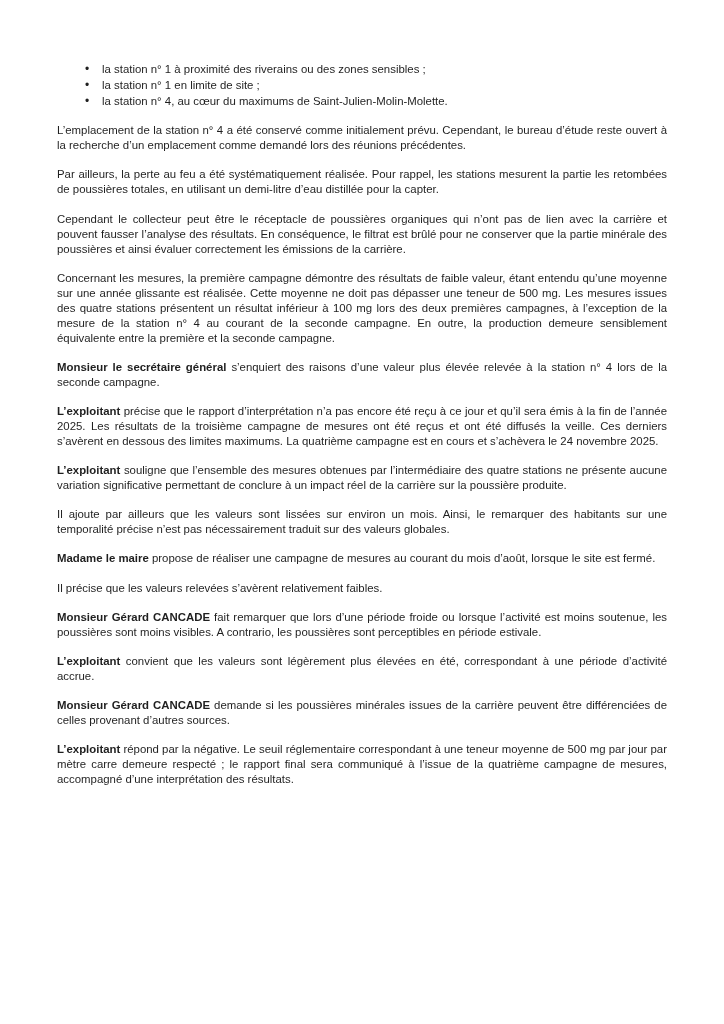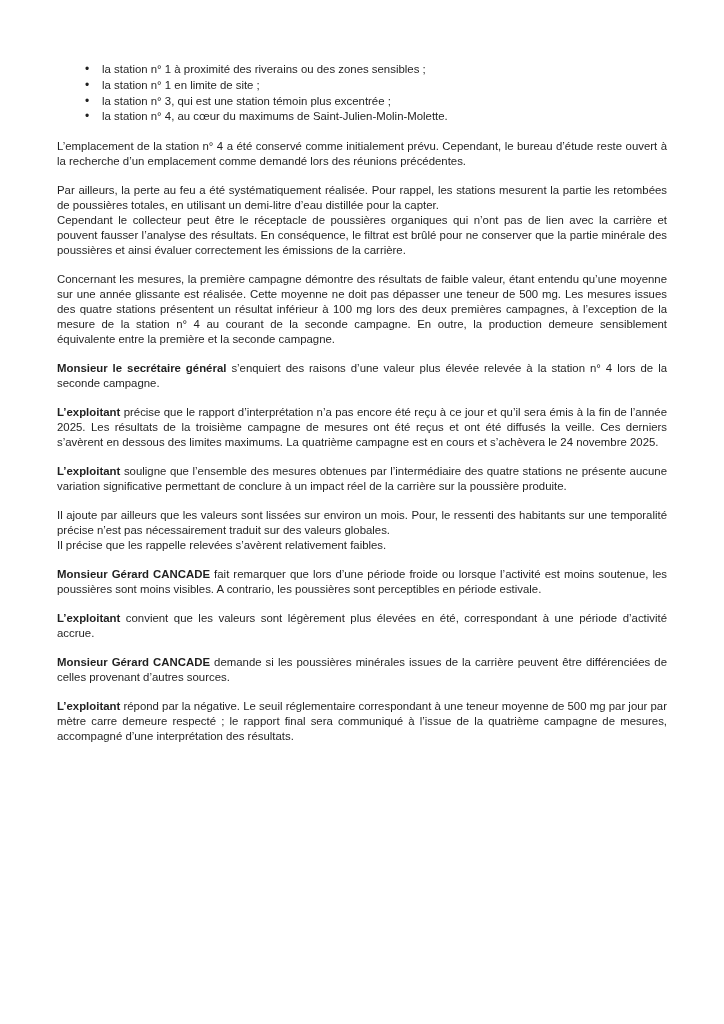--- a/index.html
+++ b/index.html
@@ -29,62 +29,62 @@
   ul.bullet-list li::before {
     content:"•";
     position:absolute;
     left:0; top:0;
     font-size:12px;
   }
   .para {
     margin:14px 0 0 0;
     text-align:justify;
   }
-  .para.tight { margin-top:0; }
+  .para.tight { margin-top:15px; }
   .lead { font-weight:bold; }
   .page-number {
     position:absolute;
     top:945px;
     right:57px;
     font-size:10px;
     color:#333;
   }
 </style>
 </head>
 <body>
 
 <div class="page">
 
   <ul class="bullet-list">
     <li>la station n° 1 à proximité des riverains ou des zones sensibles ;</li>
     <li>la station n° 1 en limite de site ;</li>
-    <li>la station n° 3, qui est une station témoin plus excentrée ;</li>
     <li>la station n° 4, au cœur du maximums de Saint-Julien-Molin-Molette.</li>
   </ul>
 
   <p class="para"><span class="lead"></span><span>L’emplacement de la station n° 4 a été conservé comme initialement prévu. Cependant, le bureau d’étude reste ouvert à la recherche d’un emplacement comme demandé lors des réunions précédentes.</span></p>
 
   <p class="para"><span class="lead"></span><span>Par ailleurs, la perte au feu a été systématiquement réalisée. Pour rappel, les stations mesurent la partie les retombées de poussières totales,  en utilisant un demi-litre d’eau distillée pour la capter.</span></p>
 
   <p class="para tight"><span class="lead"></span><span>Cependant le collecteur peut être le réceptacle de poussières organiques qui n’ont pas de lien avec la carrière et pouvent fausser l’analyse des résultats. En conséquence, le filtrat est brûlé pour ne conserver que la partie minérale des poussières et ainsi évaluer correctement les émissions de la carrière.</span></p>
 
   <p class="para"><span class="lead"></span><span>Concernant les mesures, la première campagne démontre des résultats de faible valeur, étant entendu qu’une moyenne sur une année glissante est réalisée. Cette moyenne ne doit pas dépasser une teneur de 500 mg. Les mesures issues des quatre stations présentent un résultat inférieur à 100 mg lors des deux premières campagnes, à l’exception de la mesure de la station n° 4 au courant de la seconde campagne. En outre, la production demeure sensiblement équivalente entre la première et la seconde campagne.</span></p>
 
   <p class="para"><span class="lead">Monsieur le secrétaire général</span><span> s’enquiert des raisons d’une valeur plus élevée relevée à la station n° 4 lors de la seconde campagne.</span></p>
 
   <p class="para"><span class="lead">L’exploitant</span><span> précise que le rapport d’interprétation n’a pas encore été reçu à ce jour et qu’il sera émis à la fin de l’année 2025. Les résultats de la troisième campagne de mesures ont été reçus et ont été diffusés la veille. Ces derniers s’avèrent en dessous des limites maximums. La quatrième campagne est en cours et s’achèvera le 24 novembre 2025.</span></p>
 
 
   <p class="para"><span class="lead">L’exploitant</span><span> souligne que l’ensemble des mesures obtenues par l’intermédiaire des quatre stations ne présente aucune variation significative permettant de conclure à un impact réel de la carrière sur la poussière produite.</span></p>
 
-  <p class="para"><span class="lead"></span><span>Il ajoute par ailleurs que les valeurs sont lissées sur environ un mois. Pour, le ressenti des habitants sur une temporalité précise n’est pas nécessairement traduit sur des valeurs globales.</span></p>
+  <p class="para"><span class="lead"></span><span>Il ajoute par ailleurs que les valeurs sont lissées sur environ un mois. Ainsi, le remarquer des habitants sur une temporalité précise n’est pas nécessairement traduit sur des valeurs globales.</span></p>
+
+  <p class="para"><span class="lead">Madame le maire</span><span> propose de réaliser une campagne de mesures au courant du mois d’août, lorsque le site est fermé.</span></p>
 
 
-
-  <p class="para tight"><span class="lead"></span><span>Il précise que les rappelle relevées s’avèrent relativement faibles.</span></p>
+  <p class="para tight"><span class="lead"></span><span>Il précise que les valeurs relevées s’avèrent relativement faibles.</span></p>
 
   <p class="para"><span class="lead">Monsieur Gérard CANCADE</span><span> fait remarquer que lors d’une période froide ou lorsque l’activité est moins soutenue, les poussières sont moins visibles. A contrario, les poussières sont perceptibles en période estivale.</span></p>
 
   <p class="para"><span class="lead">L’exploitant</span><span> convient que les valeurs sont légèrement plus élevées en été, correspondant à une période d’activité accrue.</span></p>
 
   <p class="para"><span class="lead">Monsieur Gérard CANCADE</span><span> demande si les poussières minérales issues de la carrière peuvent être différenciées de celles provenant d’autres sources.</span></p>
 
   <p class="para"><span class="lead">L’exploitant</span><span> répond par la négative. Le seuil réglementaire correspondant à une teneur moyenne de 500 mg par jour par mètre carre demeure respecté ; le rapport final sera communiqué à l’issue de la quatrième campagne de mesures, accompagné d’une interprétation des résultats.</span></p>
 
   <div class="page-number">5</div>

